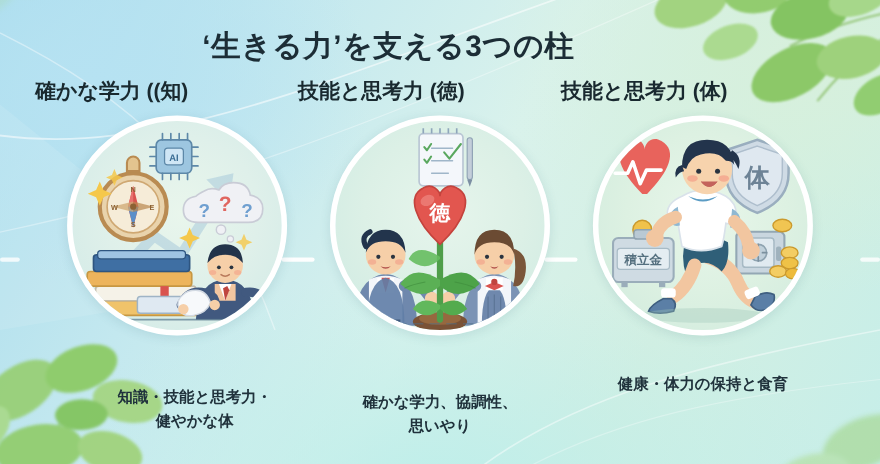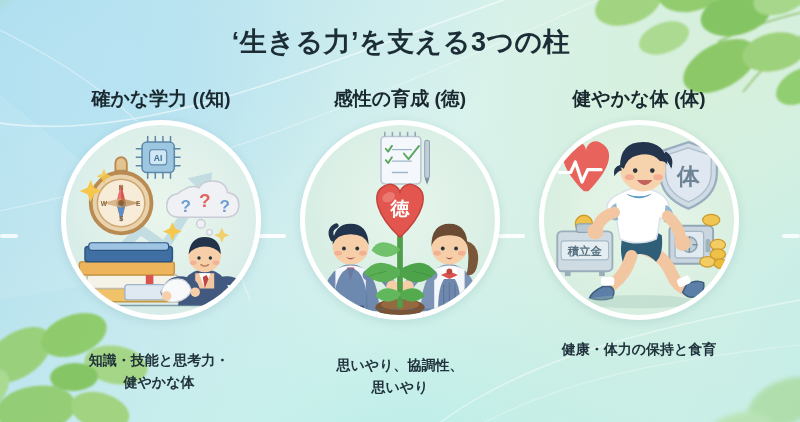--- a/index.html
+++ b/index.html
@@ -25,25 +25,24 @@
   #leaves-bottomleft { bottom: -30px; left: -34px; width: 220px; height: 165px; filter: blur(1.3px); opacity: .9; }
   #leaves-bottomright { bottom: -44px; right: -40px; width: 150px; height: 120px; filter: blur(2.6px); opacity: .55; }
   #leaves-topleftcorner { top: -30px; left: -40px; width: 120px; height: 100px; filter: blur(3px); opacity: .35; }
 
   
   #title {
     position: absolute; top: 24px; left: 0; width: 706px;
     text-align: center;
     font-size: 27px; font-weight: 700; letter-spacing: .5px;
     color: #1c2d36;
-    margin-left: 48px;
-  }
-
-  
-  .col { position: absolute; top: 88px; width: 258px; text-align: center; }
+  }
+
+  
+  .col { position: absolute; top: 73px; width: 258px; text-align: left; }
   #col-1 { left: 32px; }
   #col-2 { left: 271px; }
   #col-3 { left: 510px; }
 
   .col-heading {
     font-size: 19px; font-weight: 700; color: #19292f;
     line-height: 1.2; white-space: nowrap;
   }
 
   
@@ -68,21 +67,21 @@
   #connector-2 { left: 495px; }
   .connector-stub { position: absolute; top: 234px; height: 4px; width: 18px; background: #ffffff; border-radius: 2px; opacity: .8; }
   #stub-left { left: 0px; }
   #stub-right { right: 0px; }
 
   
   .caption {
     position: absolute; width: 270px; text-align: center;
     font-size: 14px; font-weight: 700; color: #20323c; line-height: 1.55;
   }
-  #caption-1 { left: 24px; top: 350px; }
+  #caption-1 { left: 42px; top: 350px; }
   #caption-2 { left: 265px; top: 355px; }
   #caption-3 { left: 504px; top: 339px; }
   .caption .ln { display: block; }
 </style>
 </head>
 <body>
 
 <div id="stage">
 
   <svg class="streaks" viewBox="0 0 800 422" preserveAspectRatio="none">
@@ -234,21 +233,21 @@
             <circle cx="136" cy="176" r="5" fill="#f6cfa8"></circle>
           </g>
 
           <line x1="10" y1="190" x2="190" y2="190" stroke="#4e6f86" stroke-width="1.6" opacity=".65"></line>
         </svg>
       </div>
     </div>
   </div>
 
   <div class="col" id="col-2">
-    <div class="col-heading">感性の育成 (徳)</div>
+    <div class="col-heading">技能と思考力 (徳)</div>
     <div class="circle-wrap">
       <div class="circle c2-bg">
         <svg viewBox="0 0 200 200">
 
           <g>
             <rect x="80" y="12" width="42" height="50" rx="4" fill="#f4f7fb" stroke="#b9c6d4" stroke-width="1.6"></rect>
             <g stroke="#8fa6bb" stroke-width="1.6">
               <path d="M84 12 v-5 M92 12 v-5 M100 12 v-5 M108 12 v-5 M116 12 v-5"></path>
             </g>
             <g stroke="#9fb6c9" stroke-width="1.4" stroke-linecap="round">
@@ -326,21 +325,21 @@
             <ellipse cx="88" cy="76" rx="7" ry="5" fill="#ef8a84" opacity=".65" transform="rotate(-25 88 76)"></ellipse>
             <text x="100" y="95" font-size="20" font-weight="700" fill="#ffffff" text-anchor="middle" font-family="'DejaVu Sans',sans-serif">徳</text>
           </g>
           <line x1="10" y1="194" x2="190" y2="194" stroke="#4e6f86" stroke-width="1.4" opacity=".5" stroke-dasharray="10 6"></line>
         </svg>
       </div>
     </div>
   </div>
 
   <div class="col" id="col-3">
-    <div class="col-heading">健やかな体 (体)</div>
+    <div class="col-heading">技能と思考力 (体)</div>
     <div class="circle-wrap">
       <div class="circle c3-bg">
         <svg viewBox="0 0 200 200">
 
           <g>
             <path d="M40 52 C 22 34, 14 16, 28 8 C 36 3, 42 10, 42 15 C 42 10, 48 3, 56 8 C 70 16, 62 34, 44 52 Z" transform="translate(-4,10) scale(1.15)" fill="#e8635c"></path>
             <path d="M16 50 h12 l5 -11 l7 21 l6 -13 h14" stroke="#ffffff" stroke-width="3.4" fill="none" stroke-linecap="round" stroke-linejoin="round"></path>
           </g>
 
           <g>
@@ -414,20 +413,20 @@
         </svg>
       </div>
     </div>
   </div>
 
   <div class="caption" id="caption-1">
     <span class="ln">知識・技能と思考力・</span>
     <span class="ln">健やかな体</span>
   </div>
   <div class="caption" id="caption-2">
-    <span class="ln">思いやり、協調性、</span>
+    <span class="ln">確かな学力、協調性、</span>
     <span class="ln">思いやり</span>
   </div>
   <div class="caption" id="caption-3">
     <span class="ln">健康・体力の保持と食育</span>
   </div>
 
 </div>
 
 </body></html>

